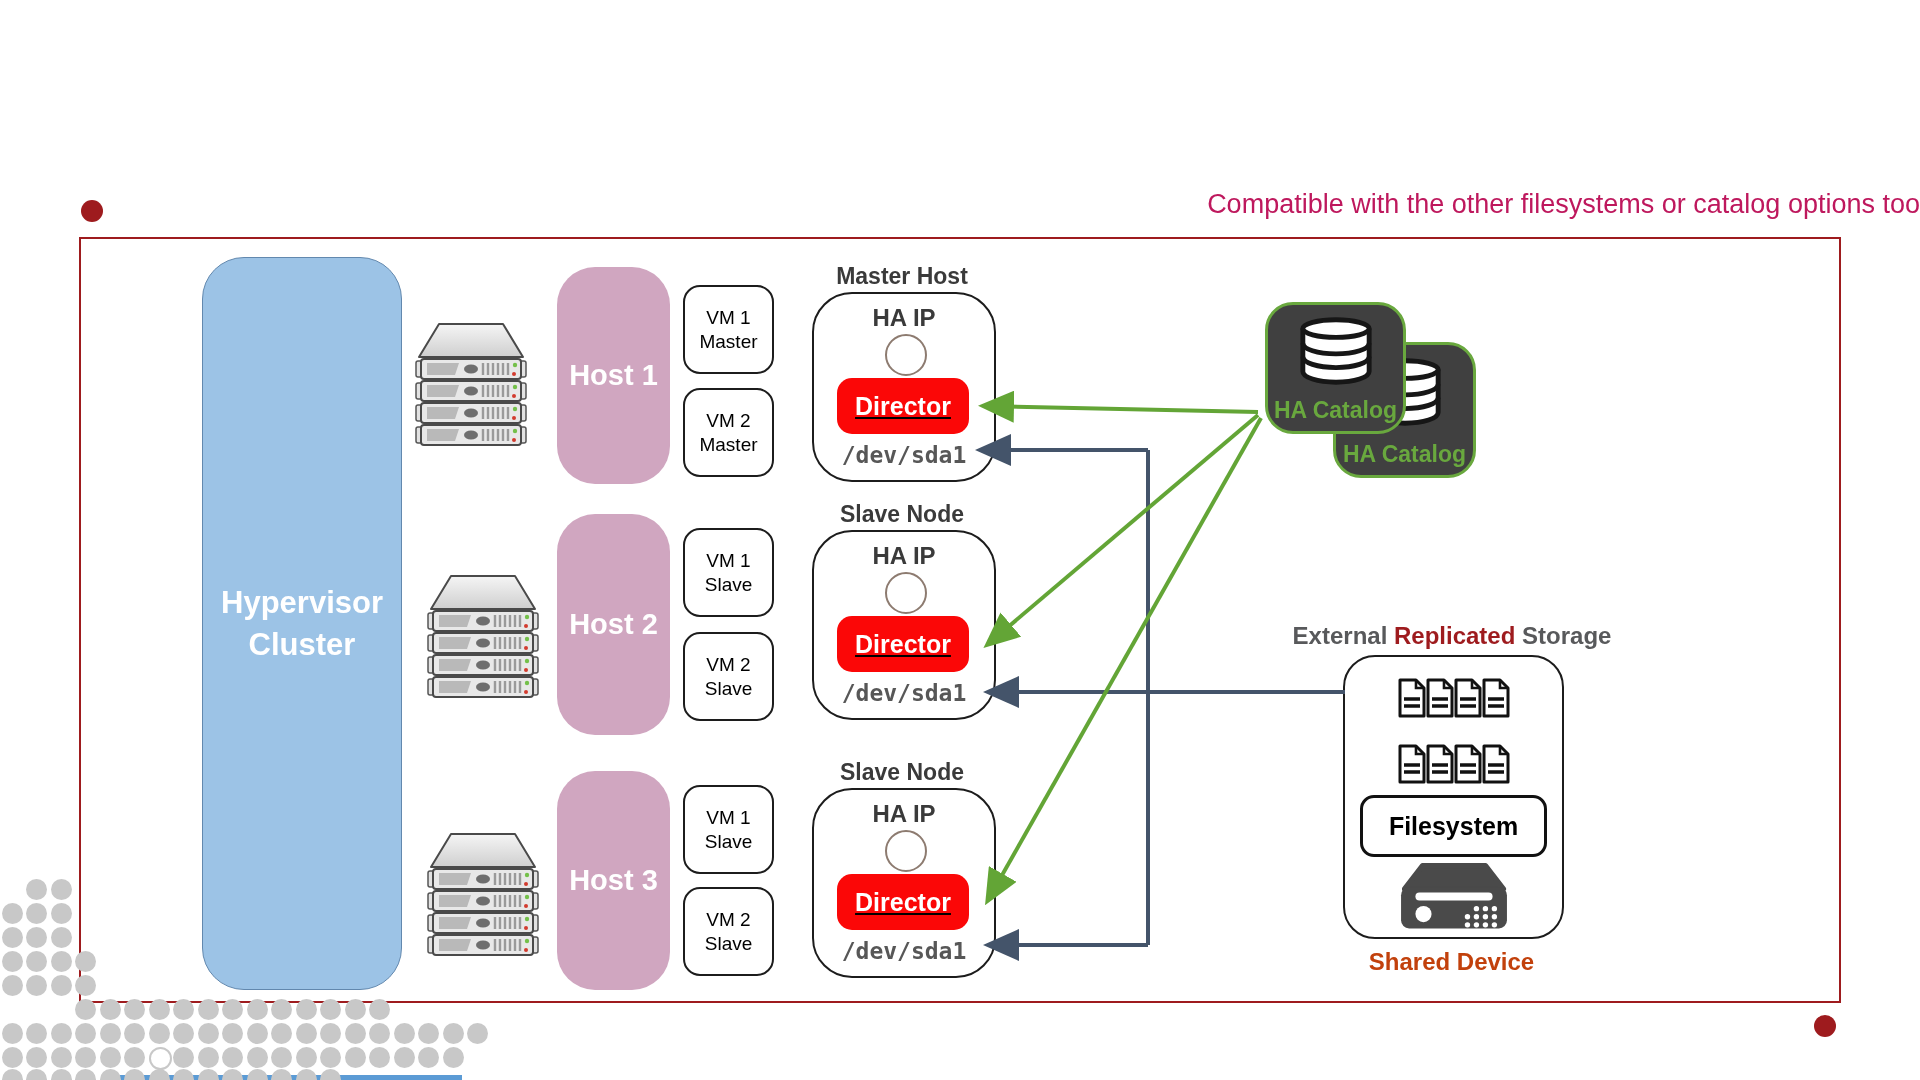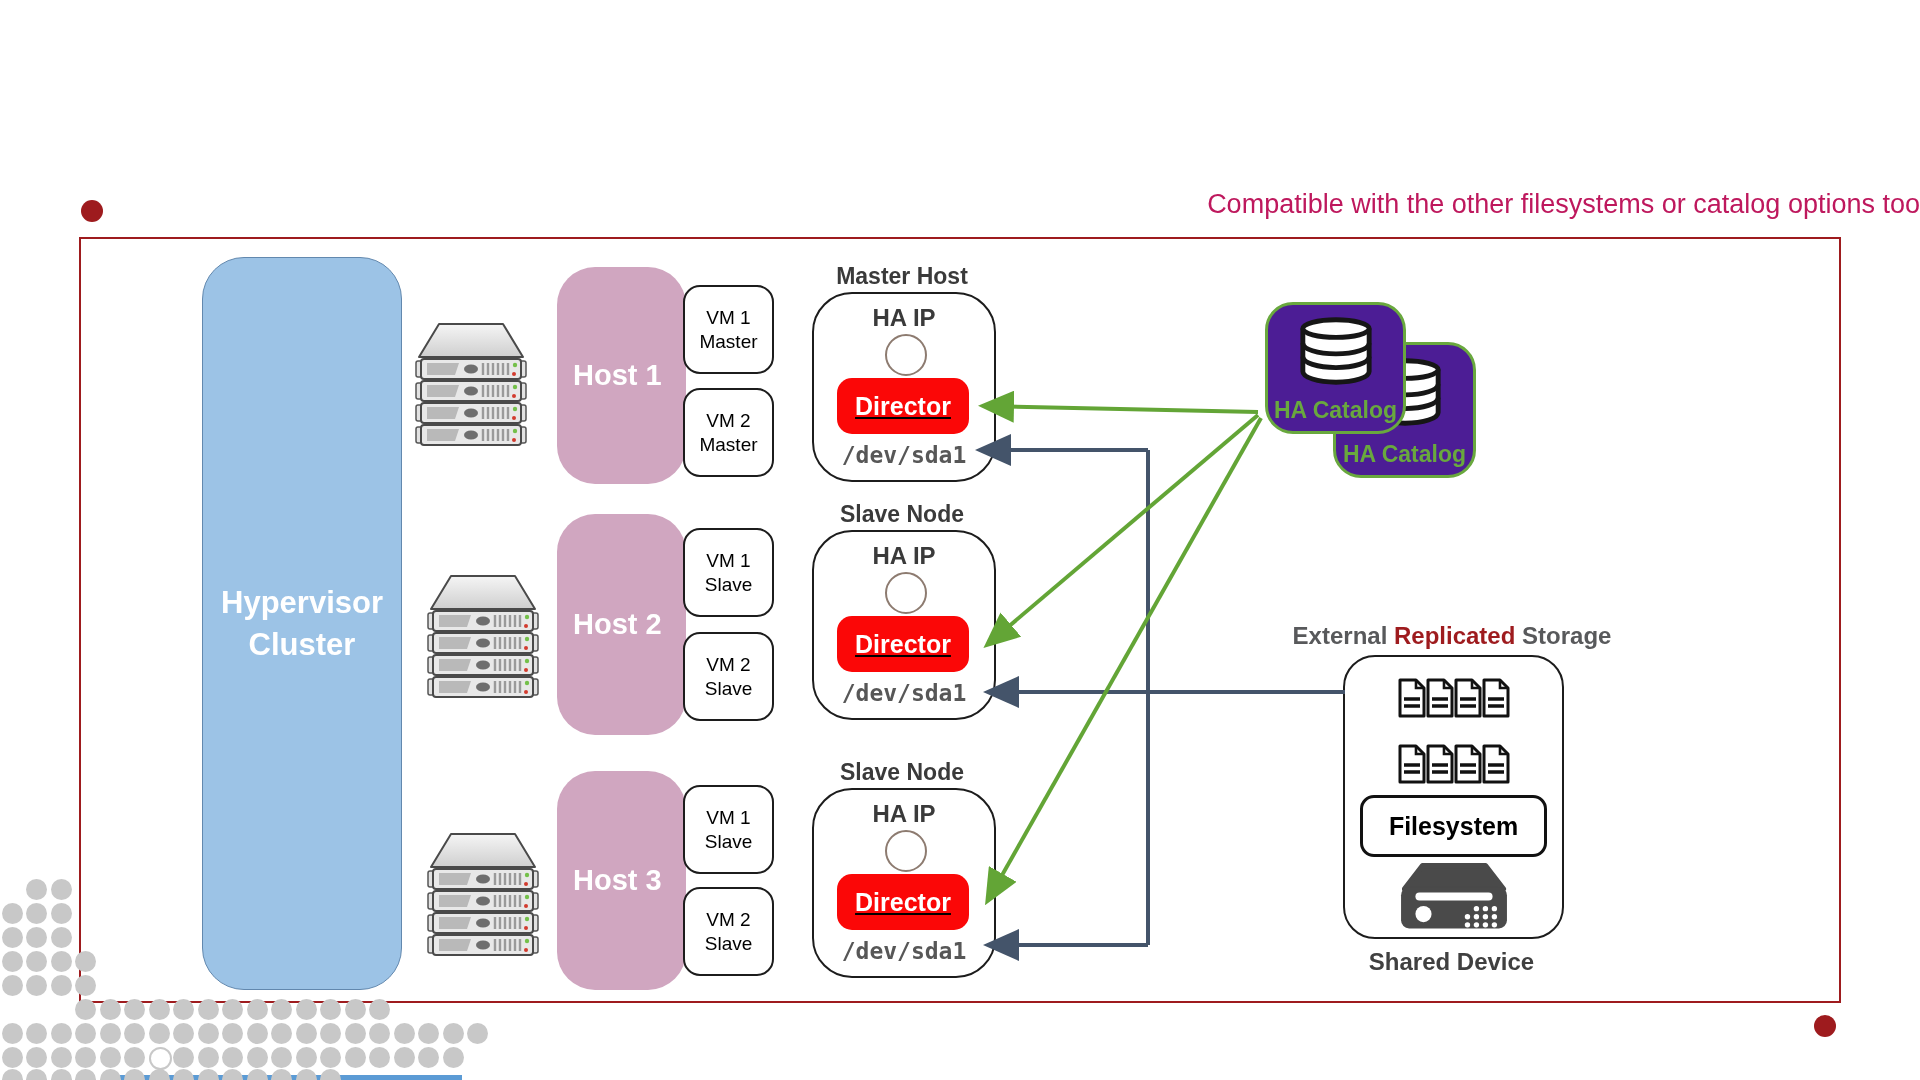--- a/index.html
+++ b/index.html
@@ -17,54 +17,54 @@
   .corner-dot{width:22px;height:22px;border-radius:50%;background:#9E1B1E;}
 
   
   .cluster{left:202px;top:257px;width:198px;height:731px;background:#9CC3E6;
            border:1px solid #6288AE;border-radius:42px;display:flex;align-items:center;
            justify-content:center;text-align:center;}
   .cluster-label{color:#fff;font-size:31px;font-weight:bold;line-height:1.35;}
 
   
   .host{width:113px;border-radius:38px;background:#D0A6C0;display:flex;align-items:center;
-        padding-left:16px;}
+        justify-content:center;}
   .host-label{color:#fff;font-size:29px;font-weight:bold;}
 
   
   .vm{width:87px;height:85px;border:2px solid #1c1c1c;border-radius:17px;background:#fff;
       display:flex;align-items:center;justify-content:center;text-align:center;}
   .vm-label{font-size:19px;color:#000;line-height:1.25;}
 
   
   .node{width:180px;height:186px;border:2px solid #1c1c1c;border-radius:40px;background:#fff;}
   .node-title{width:180px;text-align:center;font-size:23px;font-weight:bold;color:#3a3a3a;}
   .haip{left:0;top:10px;width:180px;text-align:center;font-size:24px;font-weight:bold;color:#3a3a3a;position:absolute;}
   .ipcircle{position:absolute;left:71px;top:40px;width:38px;height:38px;border-radius:50%;
             border:2px solid #8d7b70;background:#fff;}
   .director{position:absolute;left:23px;top:84px;width:132px;height:56px;background:#FB0707;
             border-radius:15px;display:flex;align-items:center;justify-content:center;text-decoration:underline;}
   .director span{color:#fff;font-size:25px;font-weight:bold;}
   .devpath{position:absolute;left:0;top:148px;width:180px;text-align:center;font-size:23px;
            font-weight:bold;color:#575757;font-family:"DejaVu Sans Mono",monospace;letter-spacing:0px;}
 
   
-  .catalog{border:3px solid #69A83E;border-radius:28px;background:#4c1d95;text-decoration:underline;}
+  .catalog{border:3px solid #69A83E;border-radius:28px;background:#404040;text-decoration:underline;}
   .catalog-label{text-align:center;font-size:23px;font-weight:bold;color:#69A83E;}
 
   
   .storage-title{width:400px;text-align:center;font-size:24px;font-weight:bold;color:#58595B;}
   .storage-title .hl{color:#9E1B1E;}
   .storage-box{left:1343px;top:655px;width:217px;height:280px;border:2px solid #1c1c1c;
                border-radius:32px;background:#fff;}
   .fsbox{position:absolute;left:15px;top:138px;width:181px;height:56px;border:3px solid #111;
          border-radius:14px;display:flex;align-items:center;justify-content:center;}
   .fsbox span{font-size:25px;font-weight:bold;color:#000;}
   .shared-label{left:1343px;top:948px;width:217px;text-align:center;font-size:24px;
-                font-weight:bold;color:#404040;}
+                font-weight:bold;color:#c2410c;}
   .docrow{position:absolute;display:flex;}
   .docrow svg{margin-right:-2px;}
 
   .accent-bar{left:110px;top:1075px;width:352px;height:5px;background:#5B9BD5;z-index:1;}
   #dots{z-index:2;left:0;top:0;width:1920px;height:1080px;pointer-events:none;}
   .dot{position:absolute;width:21px;height:21px;border-radius:50%;background:#C8C8C8;}
   .dot.hollow{background:#fff;border:2px solid #C8C8C8;width:19px;height:19px;}
 
   #wires{left:0;top:0;z-index:6;pointer-events:none;}
 </style>

